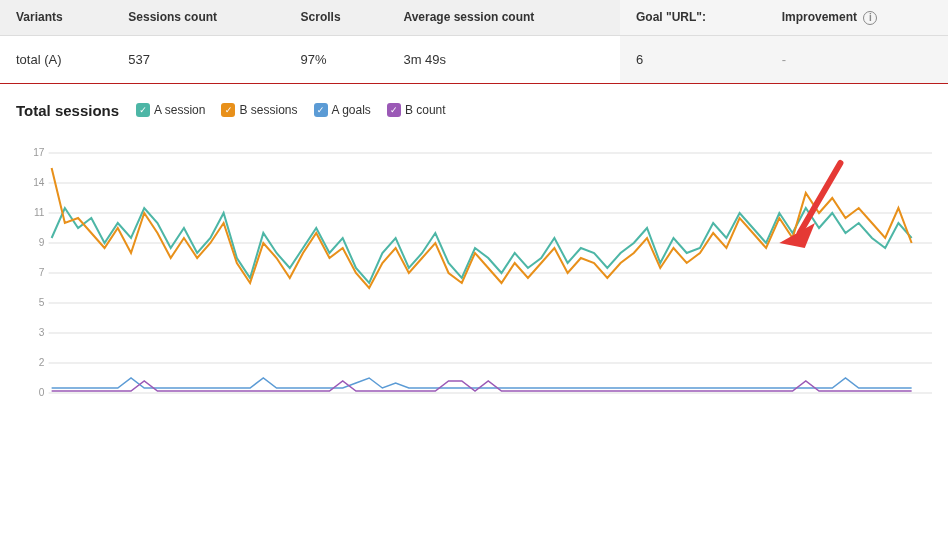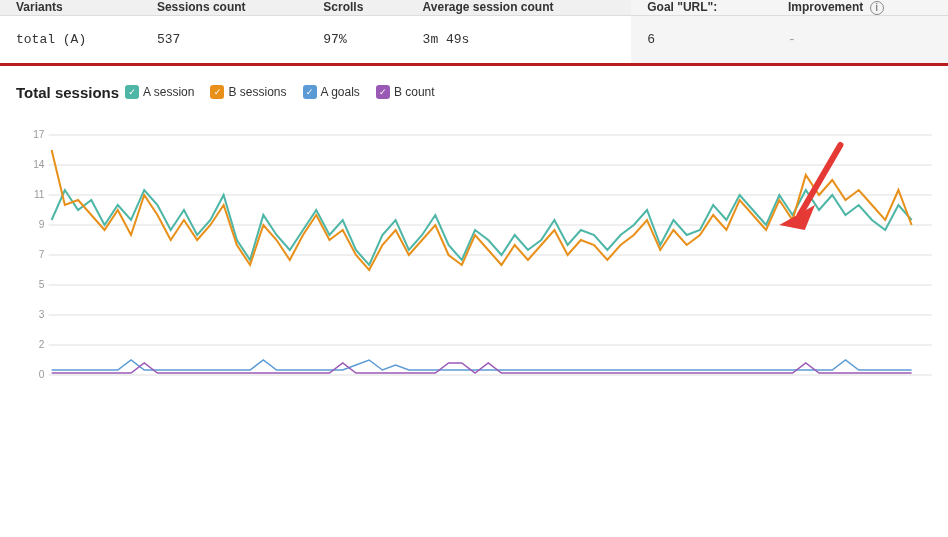--- a/index.html
+++ b/index.html
@@ -20,31 +20,30 @@
     table {
       width: 100%;
       border-collapse: collapse;
     }
 
     thead tr {
       background: #f0f0f0;
     }
 
     thead th {
-      padding: 0 16px;
+      padding: 10px 16px;
       text-align: left;
       font-weight: 600;
       font-size: 12px;
       color: #333;
       border-bottom: 1px solid #ddd;
     }
 
     tbody tr {
-      border-bottom: 3px solid #b91c1c;
-      font-family: Liberation Mono, monospace;
+      border-bottom: 1px solid #b91c1c;
     }
 
     tbody td {
       padding: 16px 16px;
       font-size: 13px;
       color: #333;
     }
 
     .goal-url-col {
       background: #f5f5f5;
@@ -79,21 +78,21 @@
     }
 
     
     .chart-section {
       padding: 18px 16px 10px 16px;
     }
 
     .chart-header {
       display: flex;
       align-items: center;
-      gap: 6px;
+      gap: 17px;
       margin-bottom: 14px;
     }
 
     .chart-title {
       font-size: 15px;
       font-weight: 700;
       color: #222;
     }
 
     .legend {

